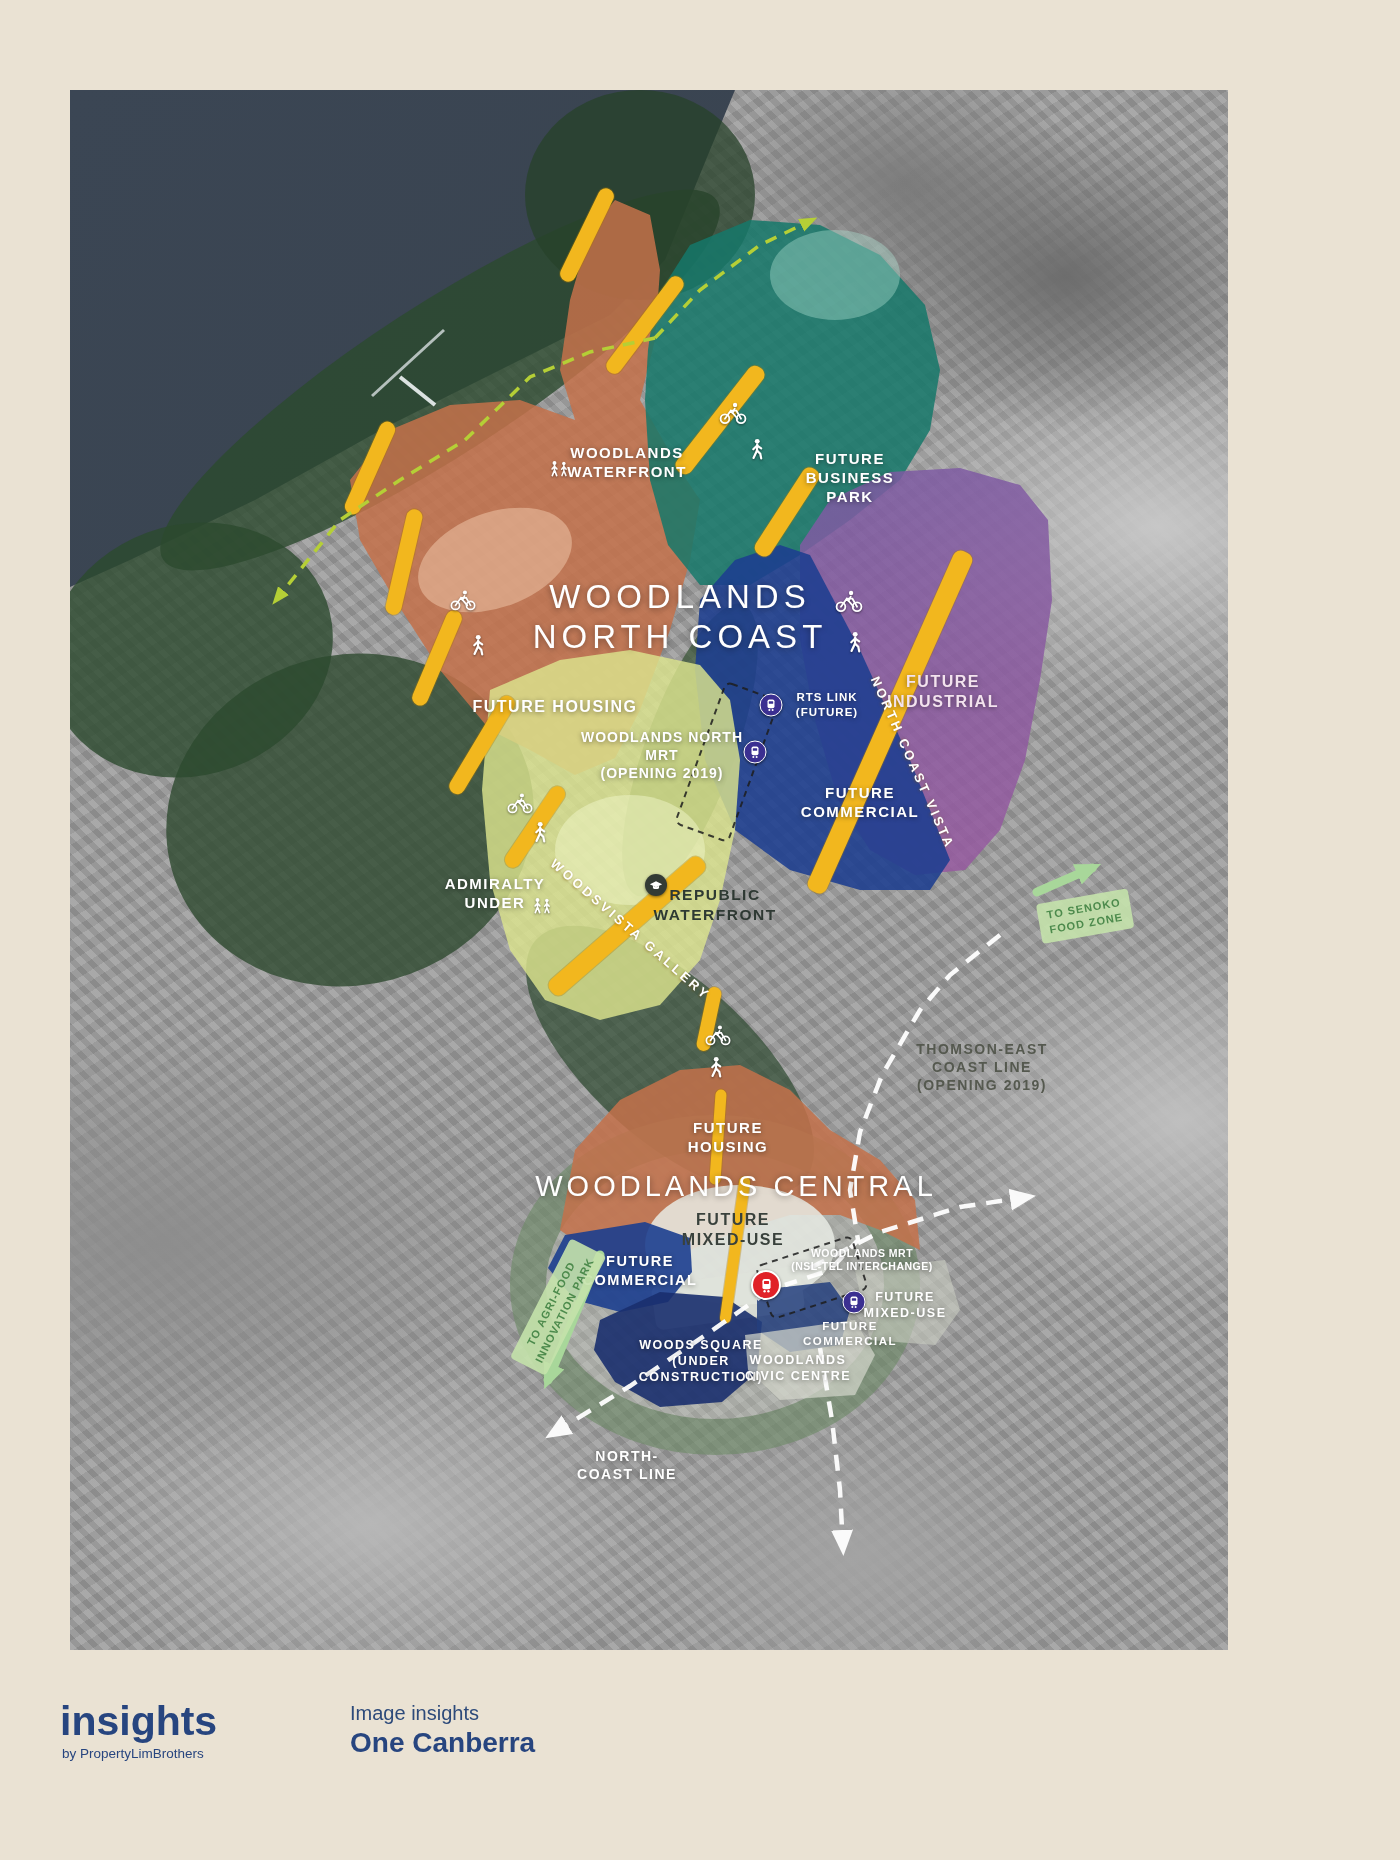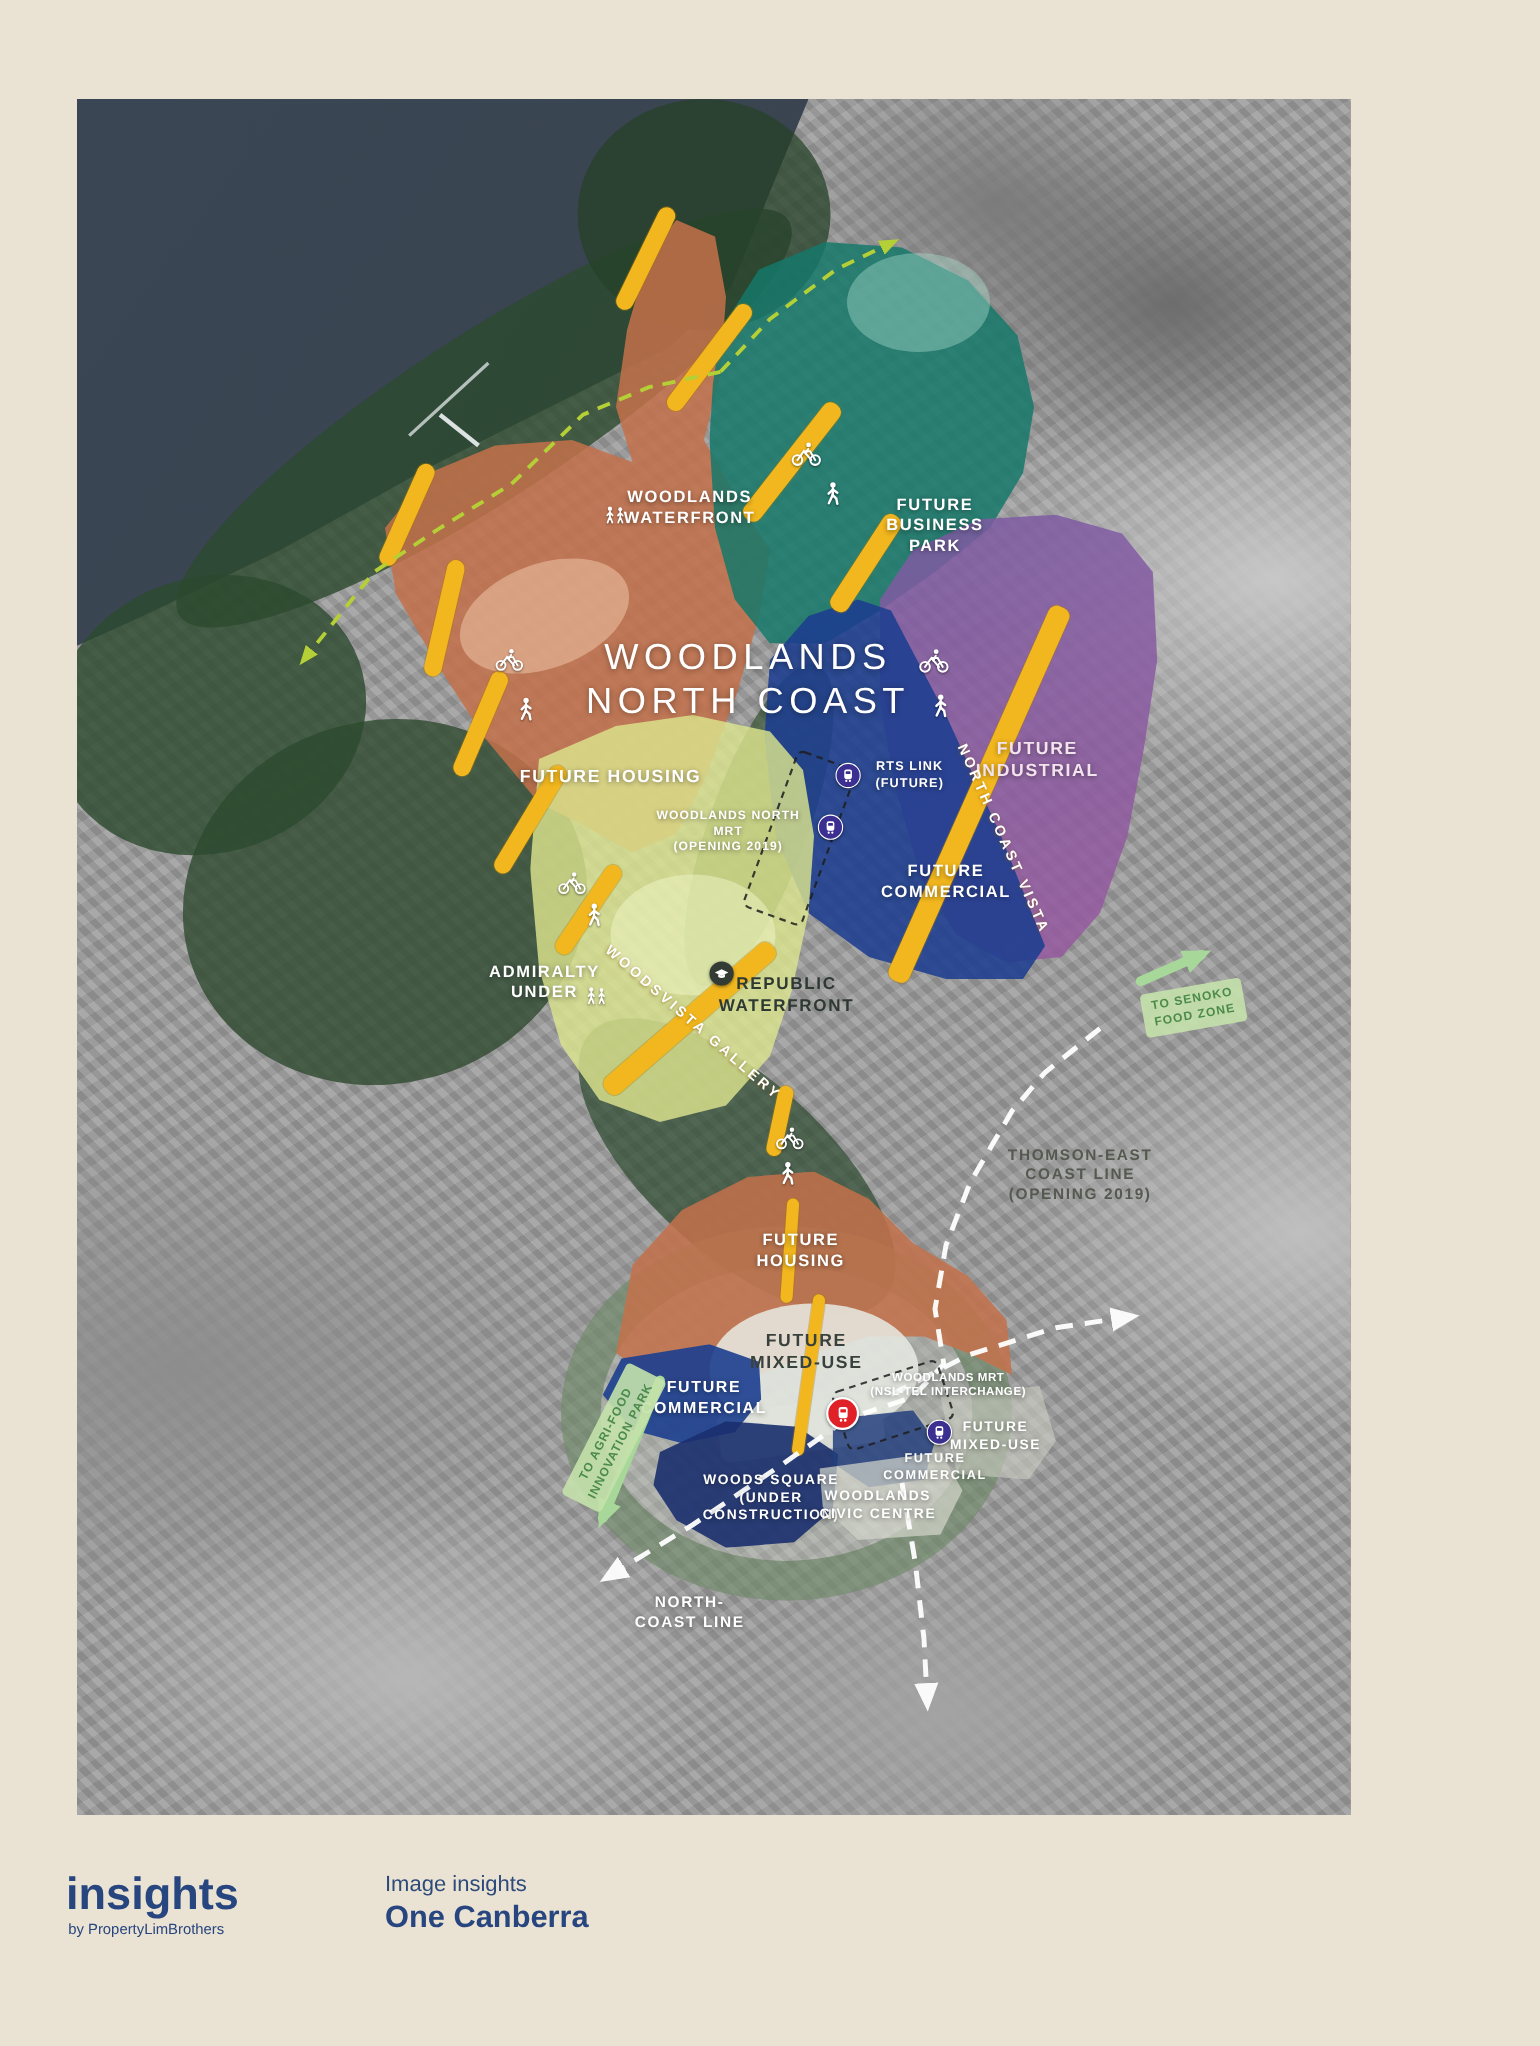--- a/index.html
+++ b/index.html
@@ -247,21 +247,21 @@
     </div>
 
   <div class="lbl" style="left:557px;top:372px;font-size:15px;">WOODLANDS
 WATERFRONT</div>
   <div class="lbl" style="left:780px;top:388px;font-size:15px;">FUTURE
 BUSINESS
 PARK</div>
   <div class="lbl title" style="left:610px;top:527px;font-size:33px;letter-spacing:5px;line-height:1.2;">WOODLANDS
 NORTH COAST</div>
   <div class="lbl" style="left:485px;top:617px;font-size:16px;">FUTURE HOUSING</div>
-  <div class="lbl" style="left:592px;top:666px;font-size:11px;letter-spacing:1px;">WOODLANDS NORTH
+  <div class="lbl" style="left:592px;top:666px;font-size:14px;letter-spacing:1px;">WOODLANDS NORTH
 MRT
 (OPENING 2019)</div>
   <div class="lbl" style="left:757px;top:615px;font-size:11.5px;letter-spacing:1px;">RTS LINK
 (FUTURE)</div>
   <div class="lbl" style="left:790px;top:712px;font-size:15px;">FUTURE
 COMMERCIAL</div>
   <div class="lbl" style="left:873px;top:602px;font-size:16px;color:#f3e3ee;">FUTURE
 INDUSTRIAL</div>
   <div class="lbl roadname" style="left:842px;top:673px;font-size:13px;transform:translate(-50%,-50%) rotate(66deg);">NORTH COAST VISTA</div>
   <div class="lbl" style="left:425px;top:803px;font-size:15px;">ADMIRALTY
@@ -269,20 +269,21 @@
   <div class="lbl roadname" style="left:560px;top:840px;font-size:13px;transform:translate(-50%,-50%) rotate(41deg);">WOODSVISTA GALLERY</div>
   <div class="lbl" style="left:645px;top:815px;font-size:15.5px;color:#2e3933;text-shadow:none;">REPUBLIC
 WATERFRONT</div>
   <div class="pill" style="left:1015px;top:826px;">TO SENOKO
 FOOD ZONE</div>
   <div class="lbl" style="left:912px;top:978px;font-size:14px;color:#55594f;text-shadow:none;">THOMSON-EAST
 COAST LINE
 (OPENING 2019)</div>
   <div class="lbl" style="left:658px;top:1047px;font-size:15px;">FUTURE
 HOUSING</div>
+  <div class="lbl title" style="left:666px;top:1097px;font-size:29px;letter-spacing:4px;white-space:nowrap;">WOODLANDS CENTRAL</div>
   <div class="lbl" style="left:663px;top:1140px;font-size:16px;color:#39413c;text-shadow:none;">FUTURE
 MIXED-USE</div>
   <div class="lbl" style="left:570px;top:1181px;font-size:14.5px;">FUTURE
 COMMERCIAL</div>
   <div class="lbl" style="left:792px;top:1170px;font-size:10.5px;letter-spacing:.5px;">WOODLANDS MRT
 (NSL-TEL INTERCHANGE)</div>
   <div class="lbl" style="left:835px;top:1215px;font-size:12.5px;">FUTURE
 MIXED-USE</div>
   <div class="lbl" style="left:780px;top:1244px;font-size:11.5px;">FUTURE
 COMMERCIAL</div>

